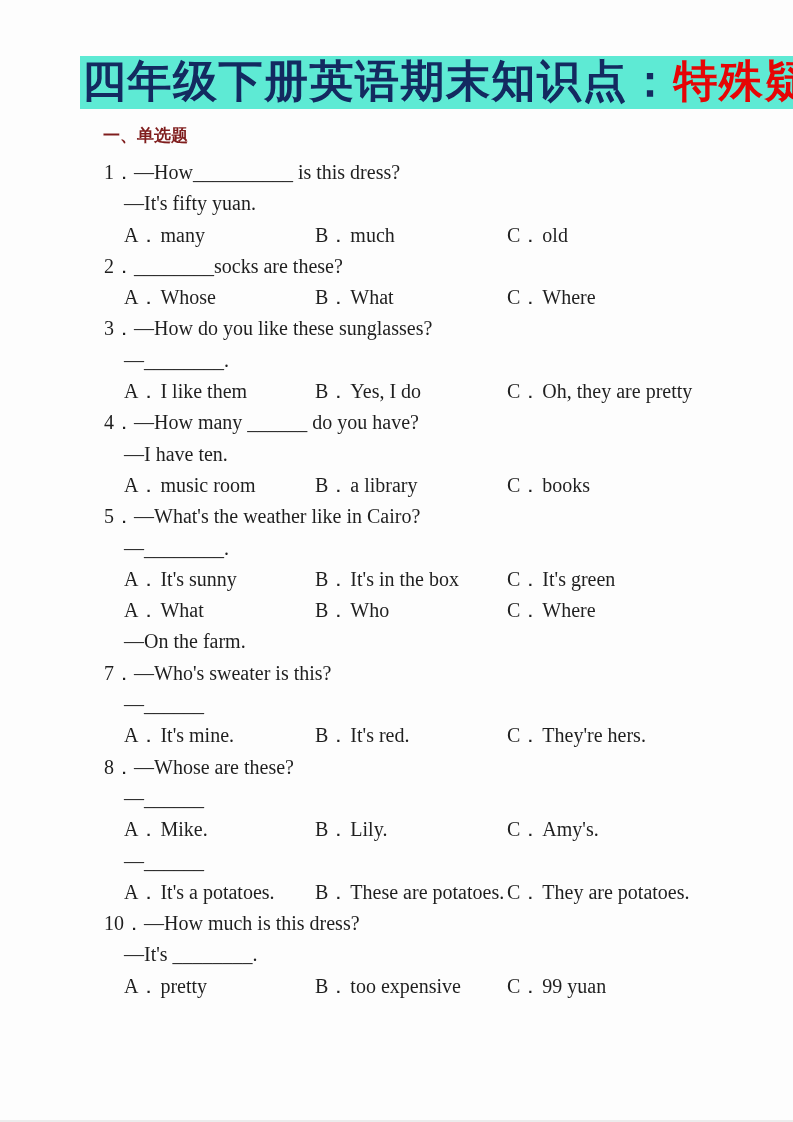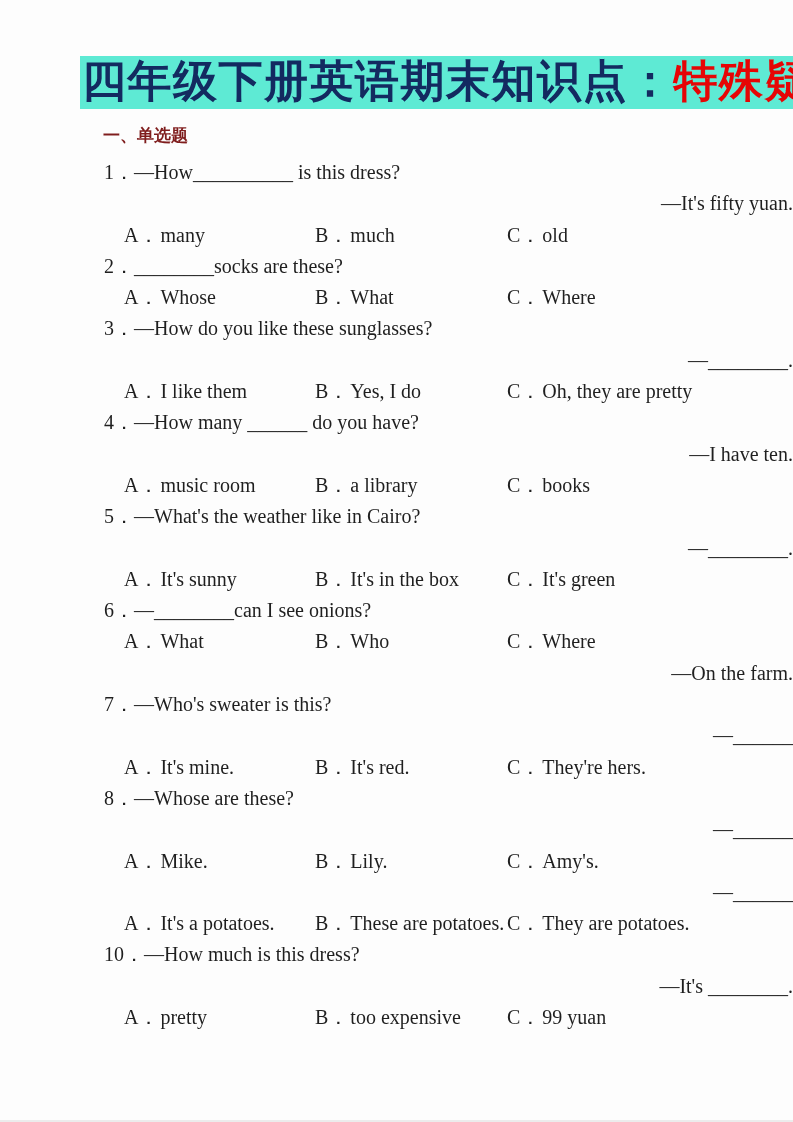--- a/index.html
+++ b/index.html
@@ -44,21 +44,21 @@
     height: 33px;
     line-height: 24px;
   }
   .q-line {
     height: 31.3px;
     line-height: 31.3px;
     font-size: 20px;
     padding-left: 104px;
     white-space: nowrap;
   }
-  .q-line.indent { padding-left: 124px; text-align: right; }
+  .q-line.indent { padding-left: 124px; }
   .q-num { display: inline-block; min-width: 20px; }
   .q-line.options { padding-left: 124px; }
   .opt { display: inline-block; vertical-align: top; }
   .opt-a { width: 191px; }
   .opt-b { width: 192px; }
   .opt-label { display: inline-block; margin-right: 2px; }
 </style>
 </head>
 <body>
 
@@ -115,23 +115,20 @@
       <div class="q-line">
         <span class="q-num">5．</span><span>—What's the weather like in Cairo?</span>
       </div>
       <div class="q-line indent">—________.</div>
       <div class="q-line options">
         <span class="opt opt-a"><span class="opt-label">A．</span><span>It's sunny</span></span><span class="opt opt-b"><span class="opt-label">B．</span><span>It's in the box</span></span><span class="opt opt-c"><span class="opt-label">C．</span><span>It's green</span></span>
       </div>
     </div>
 
     <div>
-      <div class="q-line">
-        <span class="q-num">6．</span><span>—________can I see onions?</span>
-      </div>
       <div class="q-line options">
         <span class="opt opt-a"><span class="opt-label">A．</span><span>What</span></span><span class="opt opt-b"><span class="opt-label">B．</span><span>Who</span></span><span class="opt opt-c"><span class="opt-label">C．</span><span>Where</span></span>
       </div>
       <div class="q-line indent">—On the farm.</div>
     </div>
 
     <div>
       <div class="q-line">
         <span class="q-num">7．</span><span>—Who's sweater is this?</span>
       </div>

